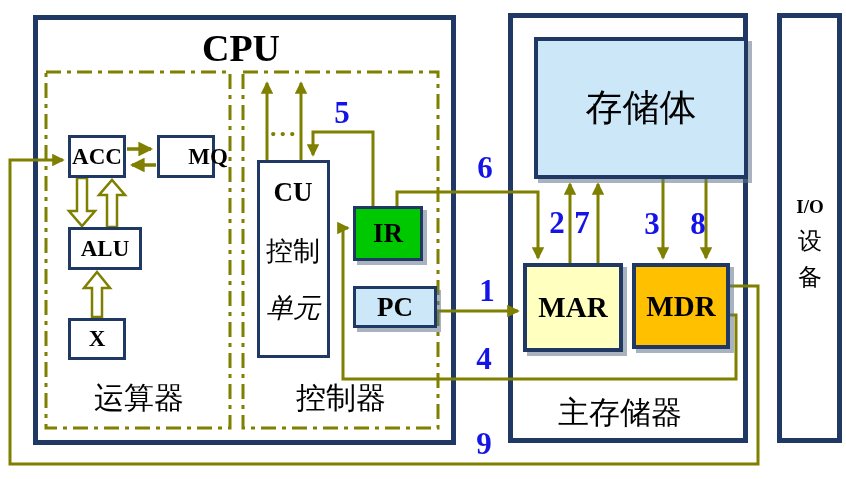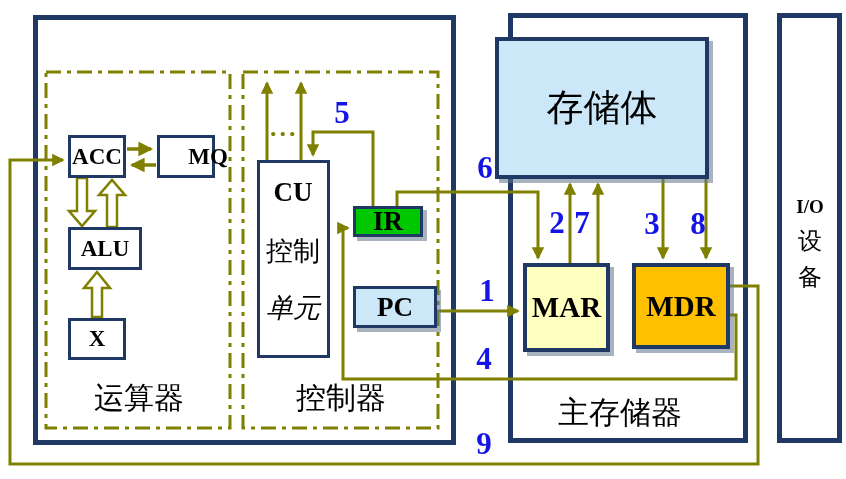--- a/index.html
+++ b/index.html
@@ -56,20 +56,21 @@
     <path d="M301,160 L301,83" fill="none" stroke="#7f7f00" stroke-width="3" marker-end="url(#ah)"></path>
 
     <path d="M127,149 L151,149" fill="none" stroke="#7f7f00" stroke-width="3.5" marker-end="url(#ah)"></path>
     <path d="M156,165 L132,165" fill="none" stroke="#7f7f00" stroke-width="3.5" marker-end="url(#ah)"></path>
 
     <path d="M77,178 L77,211 L69,211 L82,226 L95,211 L87,211 L87,178 Z" fill="#fff" stroke="#7f7f00" stroke-width="2.5"></path>
     <path d="M107,227 L107,195 L99,195 L112,180 L125,195 L117,195 L117,227 Z" fill="#fff" stroke="#7f7f00" stroke-width="2.5"></path>
     <path d="M92,317 L92,288 L84,288 L97,272 L110,288 L102,288 L102,317 Z" fill="#fff" stroke="#7f7f00" stroke-width="2.5"></path>
   </svg>
 
+  <div class="lbl bold" style="left:241px;top:48px;font-size:38px;">CPU</div>
 
   <div class="box navy3 cell" style="left:68px;top:135px;width:58px;height:43px;">
     <span class="small-reg">ACC</span>
   </div>
   <div class="box navy3 cell" style="left:157px;top:135px;width:58px;height:43px;padding-left:44px;">
     <span class="small-reg">MQ</span>
   </div>
   <div class="box navy3 cell" style="left:68px;top:227px;width:74px;height:43px;">
     <span class="small-reg">ALU</span>
   </div>
@@ -77,34 +78,34 @@
     <span class="small-reg">X</span>
   </div>
 
   <div class="box navy3" style="left:257px;top:160px;width:73px;height:198px;z-index:6;"></div>
   <div class="lbl bold" style="left:293px;top:192px;font-size:27px;">CU</div>
   <div class="lbl" style="left:293px;top:251px;font-size:27px;">控制</div>
   <div class="lbl" style="left:293px;top:308px;font-size:27px;font-style:italic;">单元</div>
 
   <div class="dots" style="left:270px;top:128px;">...</div>
 
-  <div class="box navy3 cell shadow" style="left:353px;top:206px;width:70px;height:31px;background:#00c800;">
+  <div class="box navy3 cell shadow" style="left:353px;top:206px;width:70px;height:55px;background:#00c800;">
     <span class="reg">IR</span>
   </div>
   <div class="box navy3 cell shadow" style="left:353px;top:286px;width:84px;height:42px;background:#cbe7f8;">
     <span class="reg">PC</span>
   </div>
 
   <div class="lbl" style="left:139px;top:398px;font-size:30px;">运算器</div>
   <div class="lbl" style="left:341px;top:398px;font-size:30px;">控制器</div>
 
-  <div class="box navy4 cell shadow" style="left:495px;top:37px;width:214px;height:142px;background:#cbe7f8;">
+  <div class="box navy4 cell shadow" style="left:534px;top:37px;width:214px;height:142px;background:#cbe7f8;">
     <span style="font-size:37px;">存储体</span>
   </div>
-  <div class="box navy4 cell shadow" style="left:523px;top:263px;width:87px;height:89px;background:#ffffc0;">
+  <div class="box navy4 cell shadow" style="left:523px;top:263px;width:100px;height:89px;background:#ffffc0;">
     <span class="reg" style="font-size:29px;">MAR</span>
   </div>
   <div class="box navy4 cell shadow" style="left:632px;top:263px;width:98px;height:86px;background:#ffc000;">
     <span class="reg" style="font-size:29px;">MDR</span>
   </div>
   <div class="lbl" style="left:620px;top:412px;font-size:31px;">主存储器</div>
 
   <div class="lbl bold" style="left:810px;top:206px;font-size:19px;">I/O</div>
   <div class="lbl" style="left:810px;top:241px;font-size:24px;">设</div>
   <div class="lbl" style="left:810px;top:277px;font-size:24px;">备</div>

